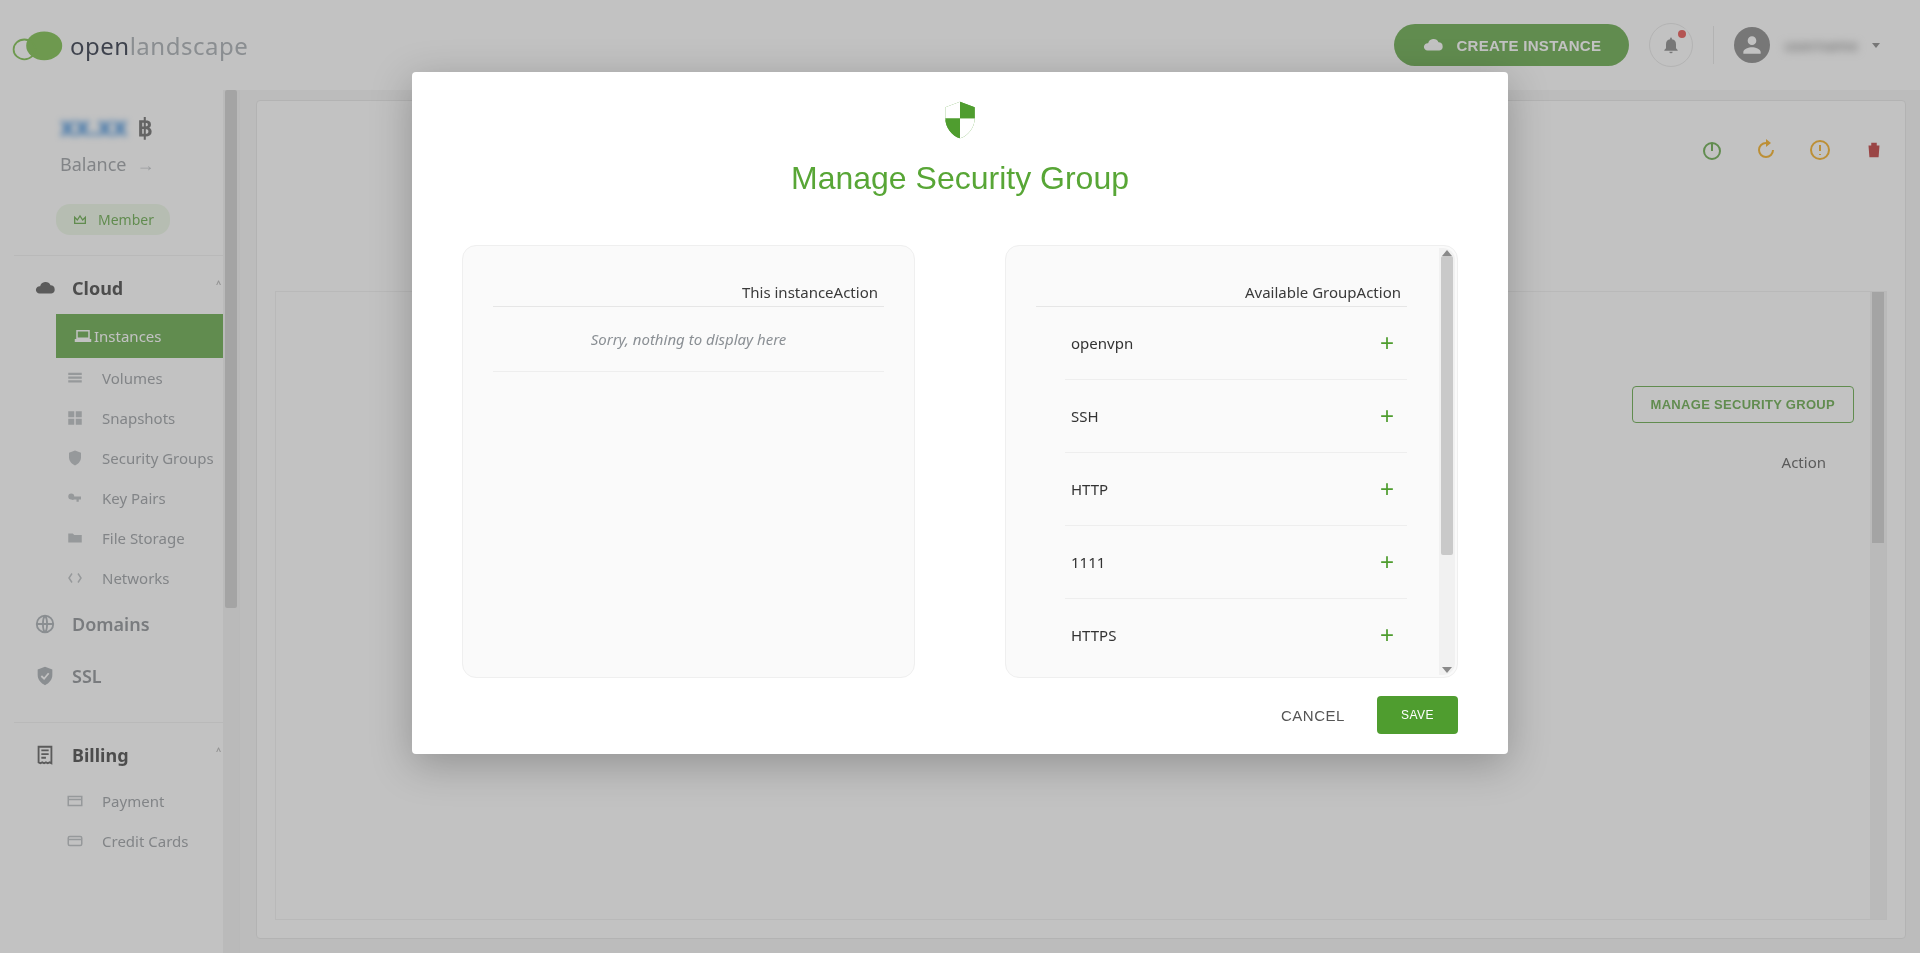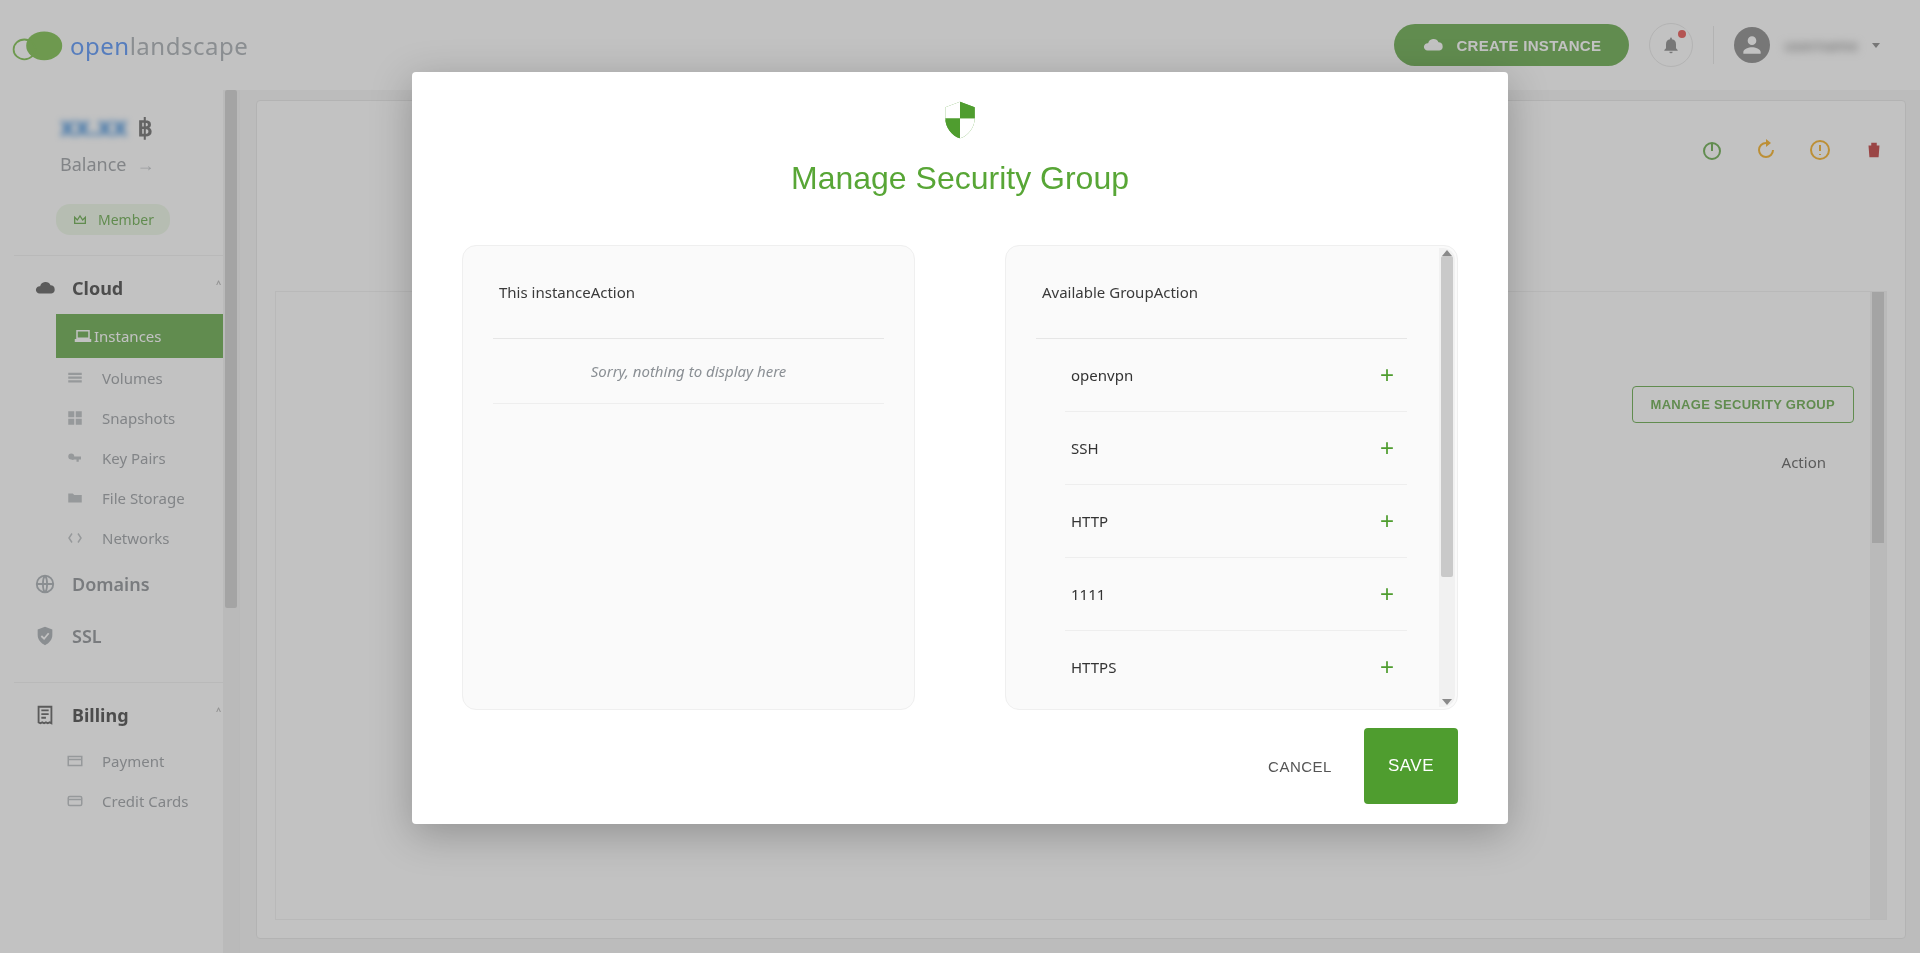--- a/index.html
+++ b/index.html
@@ -9,21 +9,21 @@
   
   .topbar {
     position:absolute; left:0; top:0; right:0; height:90px;
     display:flex; align-items:center; padding:0 0 0 10px;
     background:#fff;
   }
   .logo { display:flex; align-items:center; gap:6px; padding:10px 0 10px 0; }
   .logo-bubble { width:54px; height:38px; position:relative; }
   .logo-bubble svg { display:block; }
   .logo-text { font-size:24px; color:#9aa0a6; letter-spacing:.5px; font-weight:400; }
-  .logo-text .accent { color:#3b82f6;margin-top:47px; }
+  .logo-text .accent { color:#0f172a;margin-top:47px; }
 
   .header-right {
     margin-left:auto; display:flex; align-items:center; gap:20px; padding-right:40px;
   }
   .create-btn {
     background:#4f9d2f; color:#fff; border:none; border-radius:24px;
     padding:0 28px; height:42px; display:flex; align-items:center; gap:12px;
     font-weight:700; font-size:15px; letter-spacing:.3px; cursor:pointer;
   }
   .create-btn svg { width:22px; height:22px; }
@@ -138,21 +138,21 @@
     padding:28px 30px 28px 30px; min-height:388px; position:relative;
   }
   .panel-box.right { display:flex; flex-direction:column; }
   .panel-box .scrollbar { position:absolute; right:2px; top:2px; bottom:2px; width:16px; background:#f1f1f1; border-radius:0 12px 12px 0;}
   .panel-box .scrollbar .thumb { position:absolute; left:2px; right:2px; top:8px; height:70%; background:#c9c9c9; border-radius:2px;}
   .panel-box .scrollbar .arrow { position:absolute; left:3px; width:0; height:0; border-left:5px solid transparent; border-right:5px solid transparent;}
   .panel-box .scrollbar .arrow.up { top:2px; border-bottom:6px solid #8a8a8a;}
   .panel-box .scrollbar .arrow.down { bottom:2px; border-top:6px solid #8a8a8a;}
 
   .tbl-head {
-    display:flex; justify-content:flex-start; padding:8px 6px 36px 6px;
+    display:flex; justify-content:flex-end; padding:8px 6px 4px 6px;
     border-bottom:1px solid #e6e6e6; color:#3a3a3a; font-size:15px;
   }
   .empty-msg {
     text-align:center; color:#8a8f94; font-style:italic; padding:22px 0 22px 0;
     border-bottom:1px solid #eee; font-size:15px;
   }
   .grp-row {
     display:flex; justify-content:space-between; align-items:center;
     padding:22px 6px; border-bottom:1px solid #eee; font-size:15px; color:#333;margin-left:29px;
   }
@@ -160,21 +160,21 @@
   .plus-btn {
     width:28px; height:28px; color:#4f9d2f; display:flex; align-items:center; justify-content:center;
     font-size:24px; cursor:pointer; background:none; border:none;
   }
   .right-inner { padding-right:20px; }
 
   .modal-footer {
     display:flex; justify-content:flex-end; gap:20px; margin-top:18px; align-items:center;
   }
   .btn-cancel { background:none; border:none; color:#555; font-size:15px; letter-spacing:.5px; cursor:pointer; padding:10px 12px;}
-  .btn-save { background:#4f9d2f; color:#fff; border:none; border-radius:4px; padding:28px 24px; font-size:17px; letter-spacing:.5px; cursor:pointer;}
+  .btn-save { background:#4f9d2f; color:#fff; border:none; border-radius:4px; padding:12px 24px; font-size:12px; letter-spacing:.5px; cursor:pointer;}
 
 </style>
 </head>
 <body>
 
 <div class="topbar">
   <div class="logo">
     <span class="logo-bubble">
       <svg viewBox="0 0 60 40">
         <ellipse cx="38" cy="22" rx="20" ry="16" fill="#66b52e"></ellipse>
@@ -260,20 +260,26 @@
       <span>Volumes</span>
     </div>
     <div class="nav-item">
       <svg viewBox="0 0 24 24">
           <path d="M3 3h8v8H3zm10 0h8v8h-8zM3 13h8v8H3zm10 0h8v8h-8z"></path>
         </svg>
       <span>Snapshots</span>
     </div>
     <div class="nav-item">
       <svg viewBox="0 0 24 24">
+          <path d="M12 2l8 3v6c0 5-3.5 9-8 11-4.5-2-8-6-8-11V5z"></path>
+        </svg>
+      <span>Security Groups</span>
+    </div>
+    <div class="nav-item">
+      <svg viewBox="0 0 24 24">
           <path d="M7 14a4 4 0 1 1 4-4h9v4h-3v3h-3v-3h-3a4 4 0 0 1-4 0z"></path>
         </svg>
       <span>Key Pairs</span>
     </div>
     <div class="nav-item">
       <svg viewBox="0 0 24 24">
           <path d="M3 6h6l2 2h10v10H3z"></path>
         </svg>
       <span>File Storage</span>
     </div>

